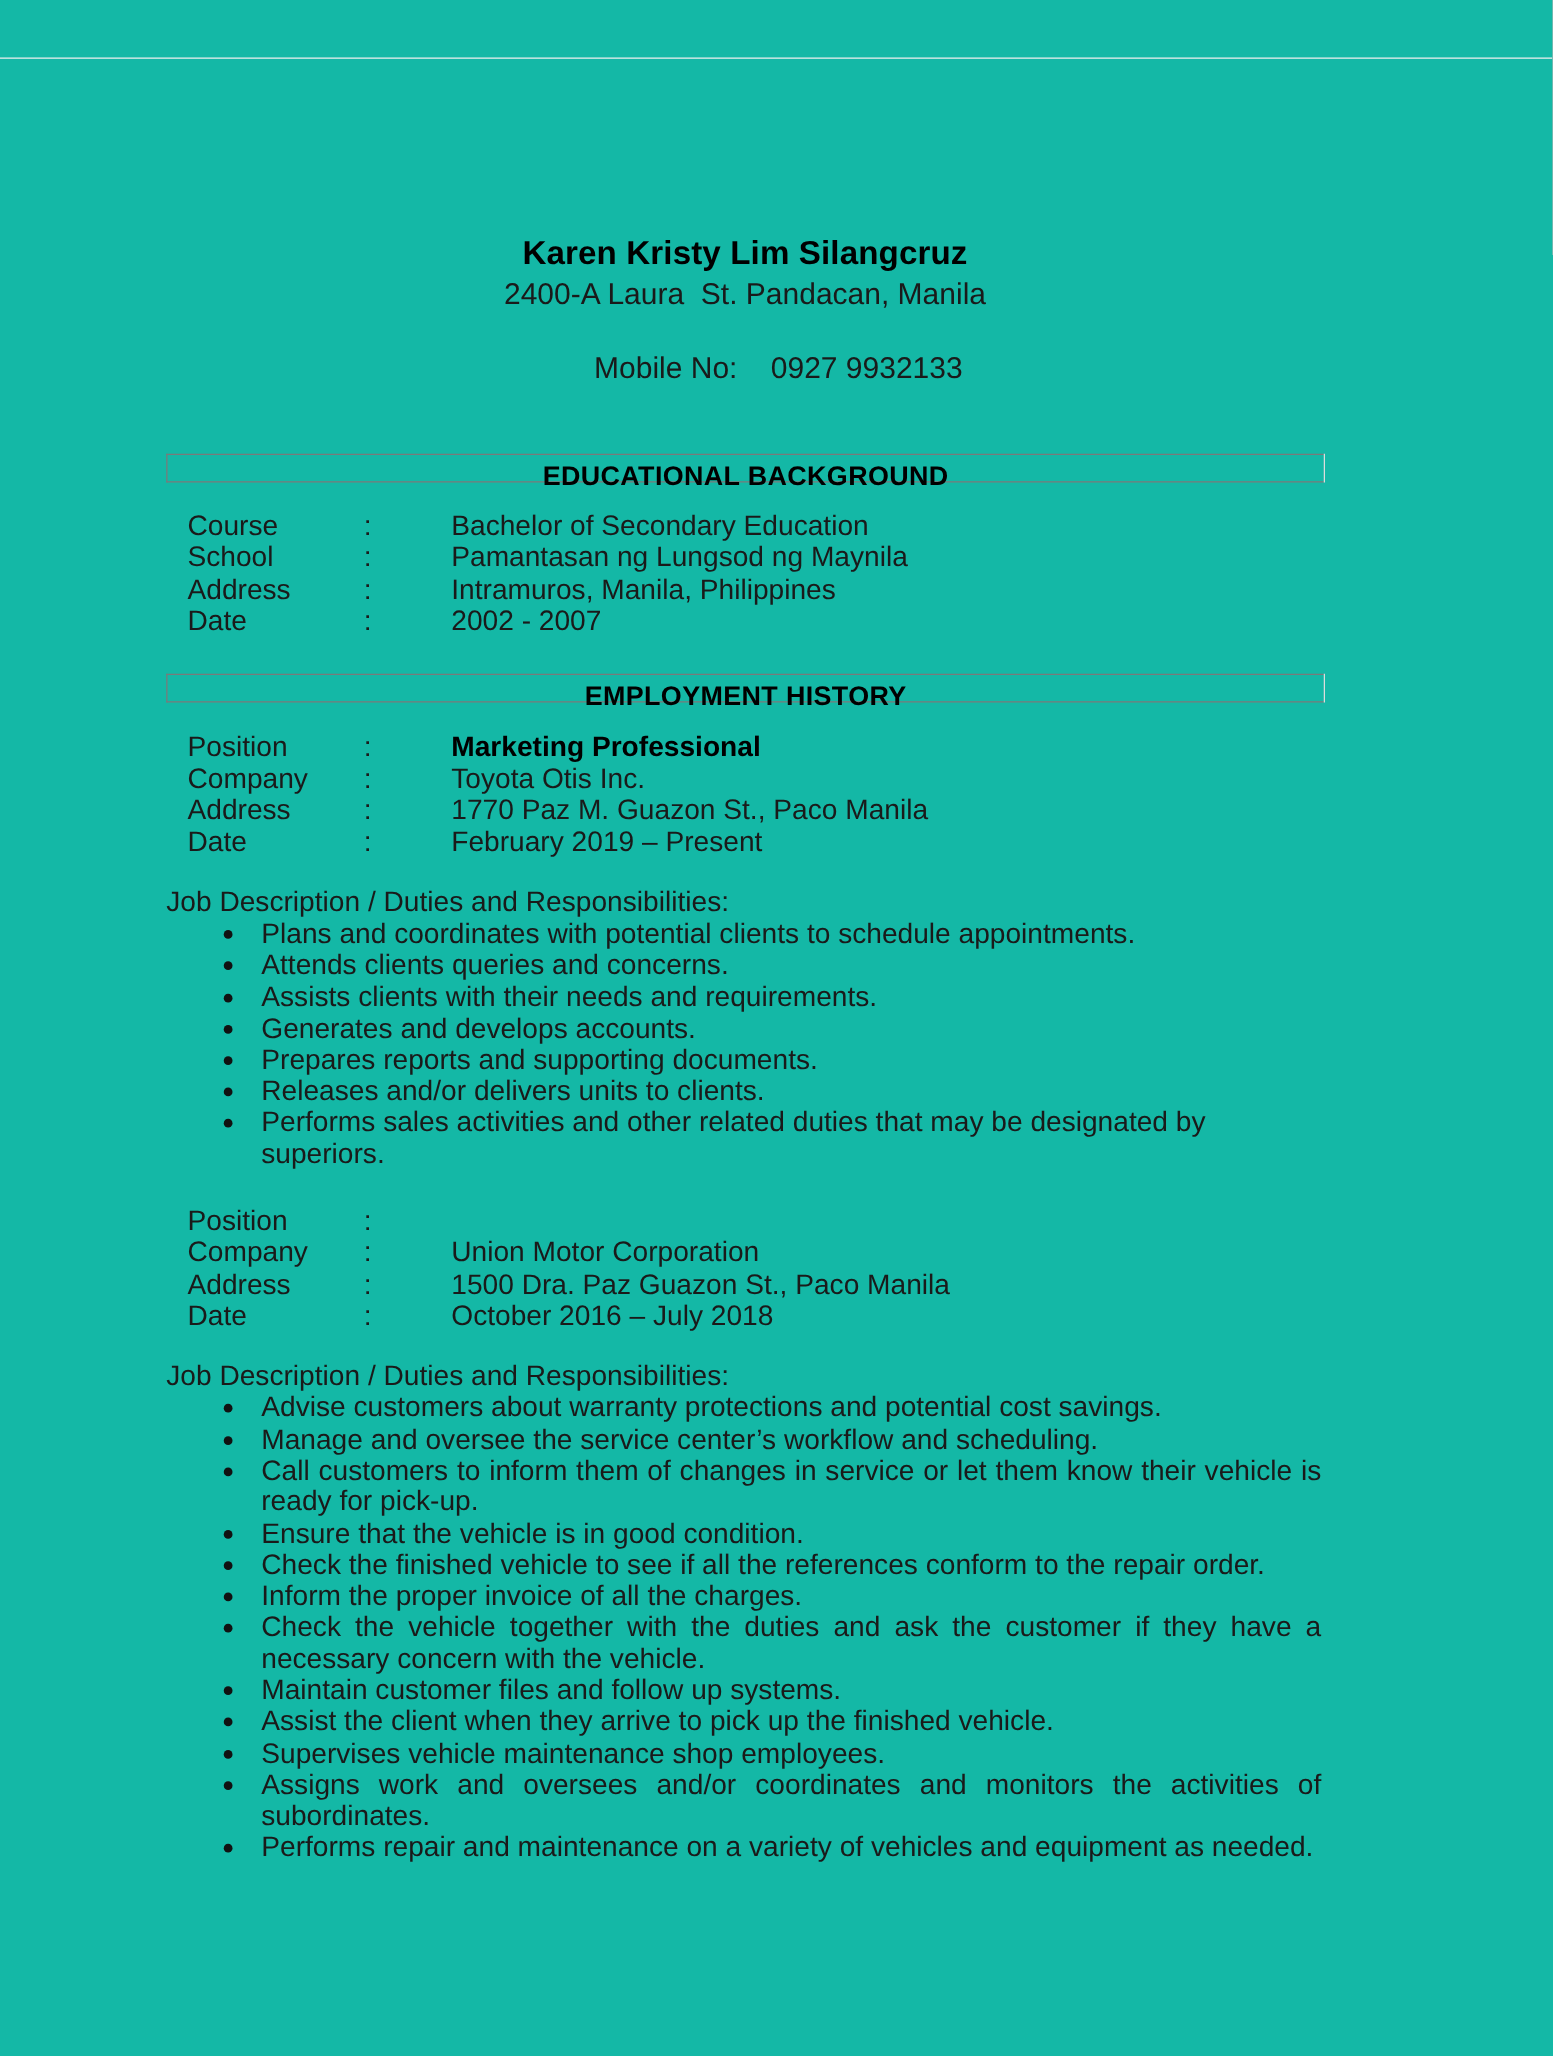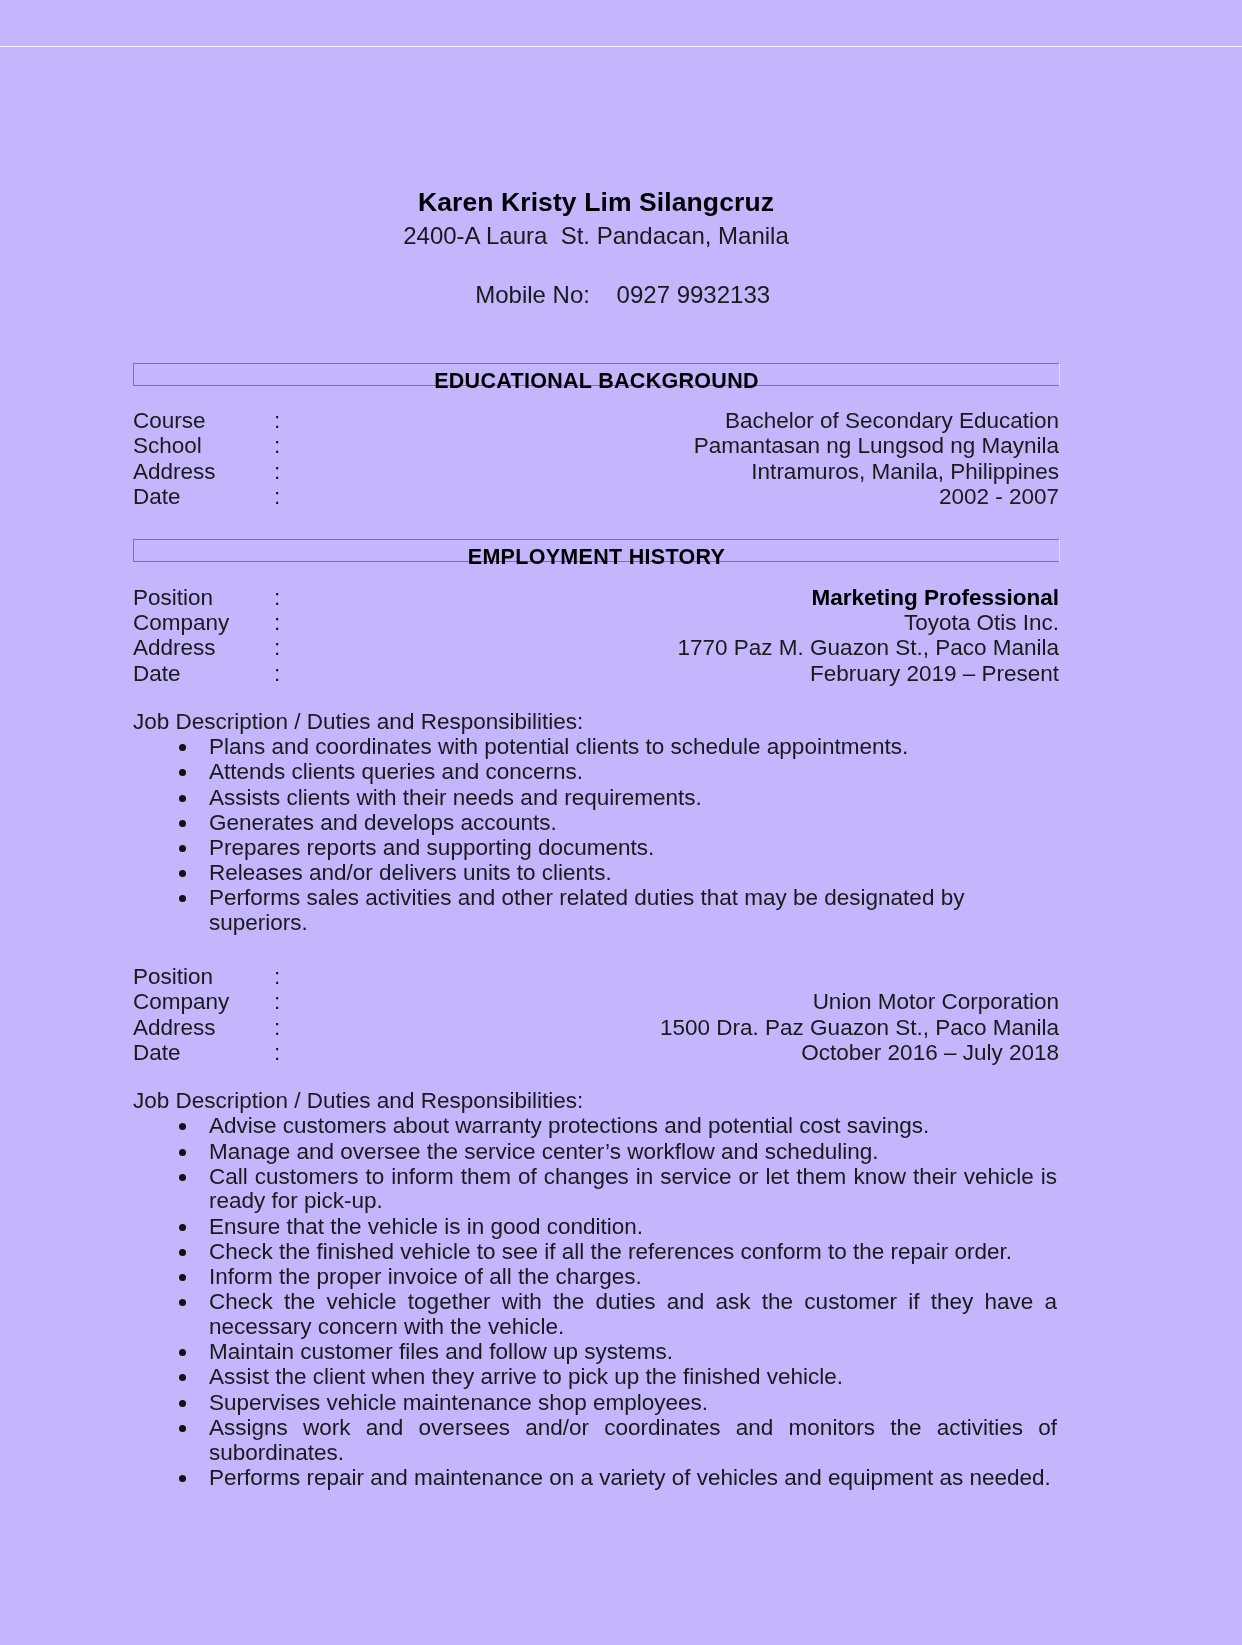--- a/index.html
+++ b/index.html
@@ -7,21 +7,21 @@
     padding: 0;
     background: #b8b8b8;
   }
   body {
     font-family: "Liberation Sans", sans-serif;
   }
   .page {
     position: relative;
     width: 1242px;
     height: 1645px;
-    background: #c4b5fd;
+    background: #14b8a6;
     margin: 0 auto;
     overflow: hidden;
     box-sizing: border-box;
   }
   
   .top-rule {
     position: absolute;
     left: 0;
     top: 46px;
     width: 1242px;
@@ -94,32 +94,32 @@
   
   .field-block {
     margin-top: 22px;
   }
   .field-row {
     display: flex;
     align-items: baseline;
     line-height: 25.4px;
     font-size: 22.5px;
     color: #1a1a1a;
+    margin-left: 17px;
   }
   .field-label {
     width: 141px;
     flex: 0 0 141px;
   }
   .field-colon {
     width: 70px;
     flex: 0 0 70px;
   }
   .field-value {
     flex: 1 1 auto;
-    text-align: right;
   }
   .field-value.bold {
     font-weight: bold;
     color: #000;
   }
   
   .jd-heading {
     font-size: 22.5px;
     color: #1a1a1a;
     margin-top: 23px;

